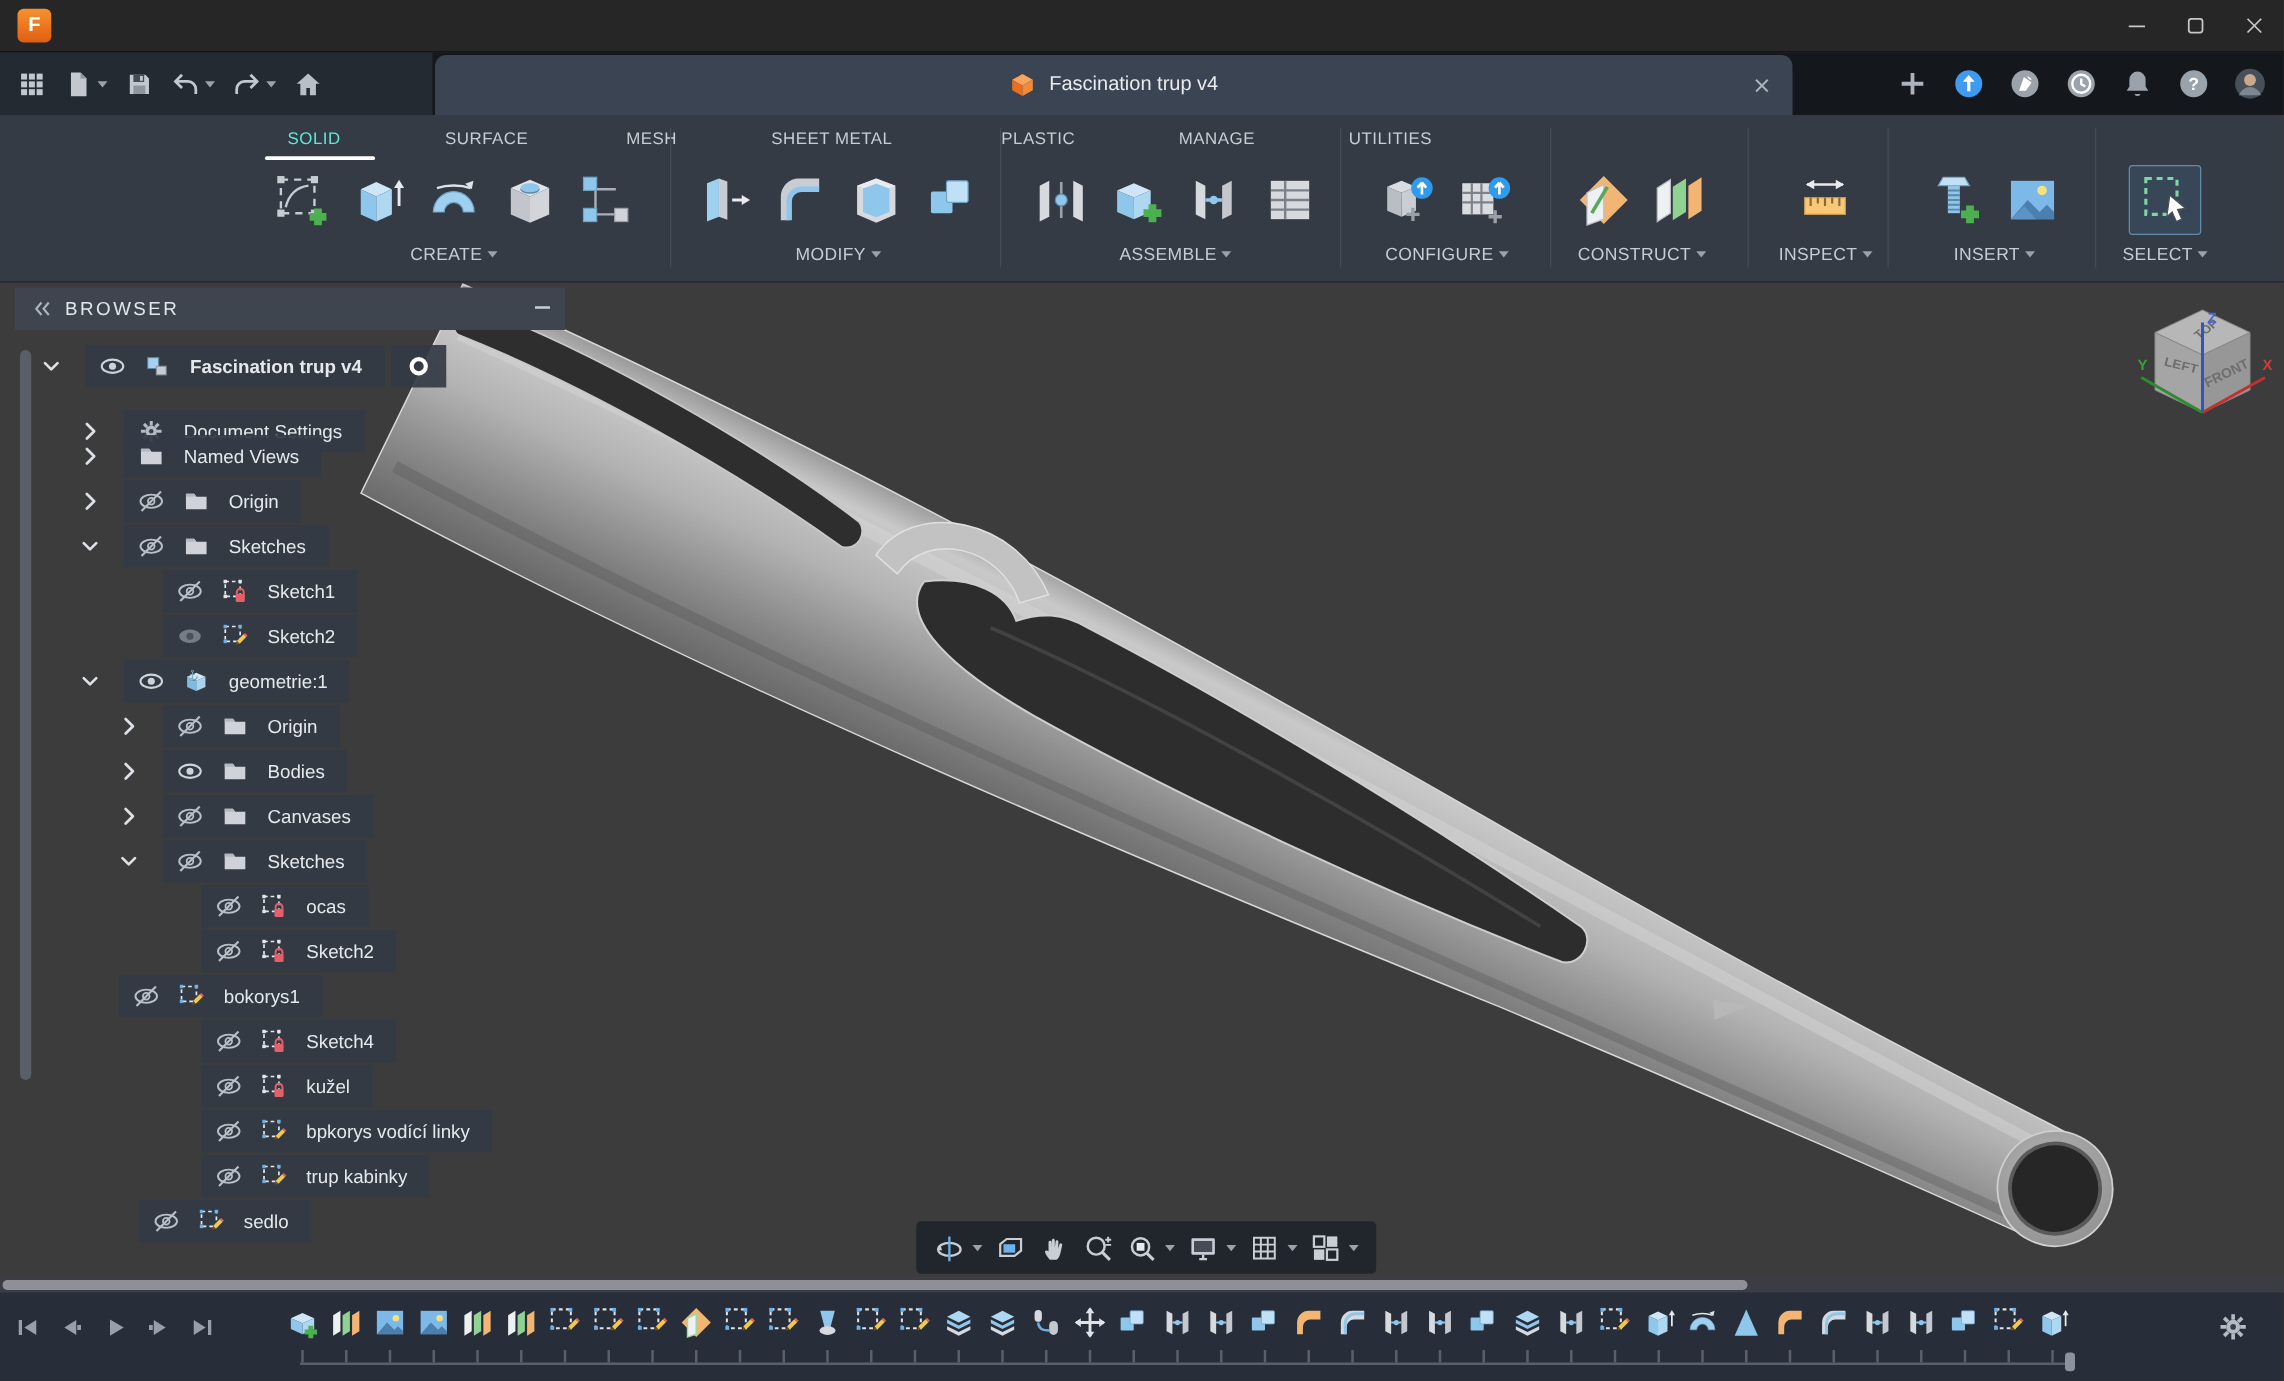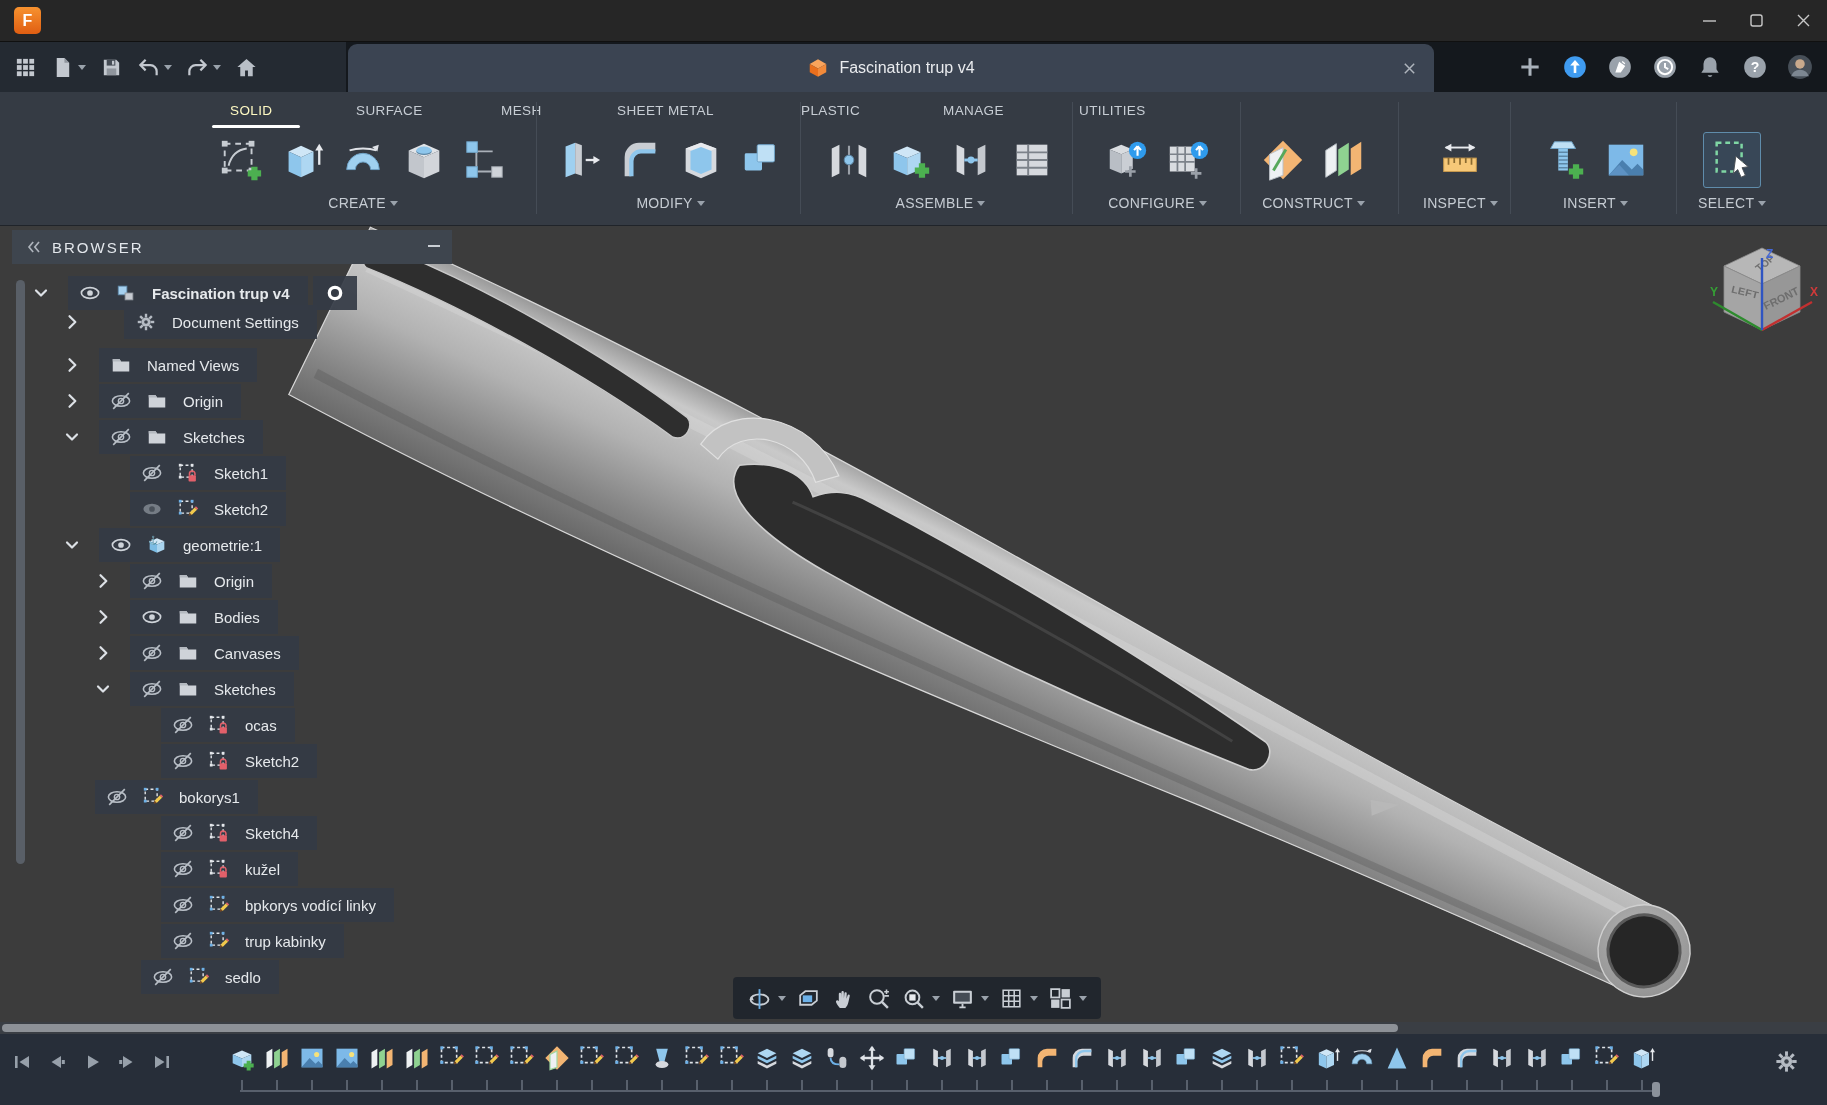--- a/index.html
+++ b/index.html
@@ -24,21 +24,21 @@
   #doc-tab-label{color:#e9ebee;font-size:16px}
   #doc-tab-close{position:absolute;right:14px;top:13px;width:22px;height:22px;display:flex;align-items:center;justify-content:center}
   #righticons{position:absolute;right:0;top:0;height:50px;display:flex;align-items:center;gap:19px;padding-right:14px}
   .ricon svg{width:26px;height:26px}
   .caret{width:0;height:0;border-left:4.5px solid transparent;border-right:4.5px solid transparent;border-top:5.5px solid #9aa2ab;margin-left:4px}
 
   
   #ribbon{position:absolute;left:0;top:92px;width:1827px;height:133px;background:#353b44;border-bottom:1px solid #20242a}
   #design-btn{position:absolute;left:22px;top:14px;width:138px;height:82px;border:1px solid #5c6470;border-radius:6px;display:flex;align-items:center;justify-content:center;gap:8px;color:#e3e6ea;font-size:15px;font-weight:bold;letter-spacing:.5px}
   .rtab{position:absolute;top:6px;height:24px;color:#c7cdd4;font-size:13.5px;letter-spacing:.4px;display:flex;align-items:center}
-  .rtab.active{color:#fef9c3}
+  .rtab.active{color:#5eead4}
   #tab-underline{position:absolute;left:212px;top:33px;width:88px;height:3px;background:#fff;border-radius:2px}
   .rgroup{position:absolute;top:40px;display:flex;flex-direction:column;align-items:center}
   .ricons{display:flex;gap:3px}
   .ribox{width:58px;height:56px;display:flex;align-items:center;justify-content:center;border-radius:3px}
   .ribox svg{width:46px;height:46px}
   .ribox.sel-active{border:1px solid #5f8cab;background:rgba(64,105,136,.28);box-sizing:border-box}
   .rlabel{margin-top:7px;color:#c6ccd3;font-size:14px;letter-spacing:.3px;display:flex;align-items:center}
   .rsep{position:absolute;top:48px;width:1px;height:112px;background:#454c56;top:10px}
 
   
@@ -530,21 +530,21 @@
           </svg>
         </div>
         <div class="tlabel bold">Fascination trup v4</div>
       </div>
       <div class="tradio">
         <svg viewBox="0 0 24 24">
           <circle cx="12" cy="12" r="6.2" fill="none" stroke="#ffffff" stroke-width="3.6"></circle>
         </svg>
       </div>
     </div>
-    <div class="trow" style="top: 305px; padding-left: 57px; gap: 25px;">
+    <div class="trow" style="top: 328px; padding-left: 57px;">
       <div class="tchev">
         <svg viewBox="0 0 24 24">
           <path d="M9 5l7 7-7 7" fill="none" stroke="#dde1e6" stroke-width="2.6" stroke-linecap="round" stroke-linejoin="round"></path>
         </svg>
       </div>
       <div class="tbg">
         <div class="tcell">
           <svg viewBox="0 0 24 24">
             <g stroke="#b5bbc3" stroke-width="2.6">
               <line x1="12" y1="3" x2="12" y2="7"></line>
@@ -951,21 +951,21 @@
             <g transform="rotate(45 16 16)">
               <rect x="14.4" y="7.8" width="3.4" height="1.8" fill="#e2606a"></rect>
               <rect x="14.4" y="9.6" width="3.4" height="8.2" fill="#f2c94c"></rect>
               <polygon points="14.4,17.8 17.8,17.8 16.1,20.8" fill="#7a4a22"></polygon>
             </g>
           </svg>
         </div>
         <div class="tlabel">trup kabinky</div>
       </div>
     </div>
-    <div class="trow" style="top: 960px; padding-left: 99px;">
+    <div class="trow" style="top: 960px; padding-left: 69px;">
       <div class="tspacer"></div>
       <div class="tbg">
         <div class="tcell">
           <svg viewBox="0 0 24 24">
             <ellipse cx="12" cy="12" rx="9.4" ry="5.8" fill="none" stroke="#b9bfc7" stroke-width="1.7"></ellipse>
             <circle cx="12" cy="12" r="2.9" fill="none" stroke="#b9bfc7" stroke-width="1.5"></circle>
             <line x1="3.5" y1="20.5" x2="20.5" y2="3.5" stroke="#b9bfc7" stroke-width="1.8"></line>
           </svg>
         </div>
         <div class="tcell">

